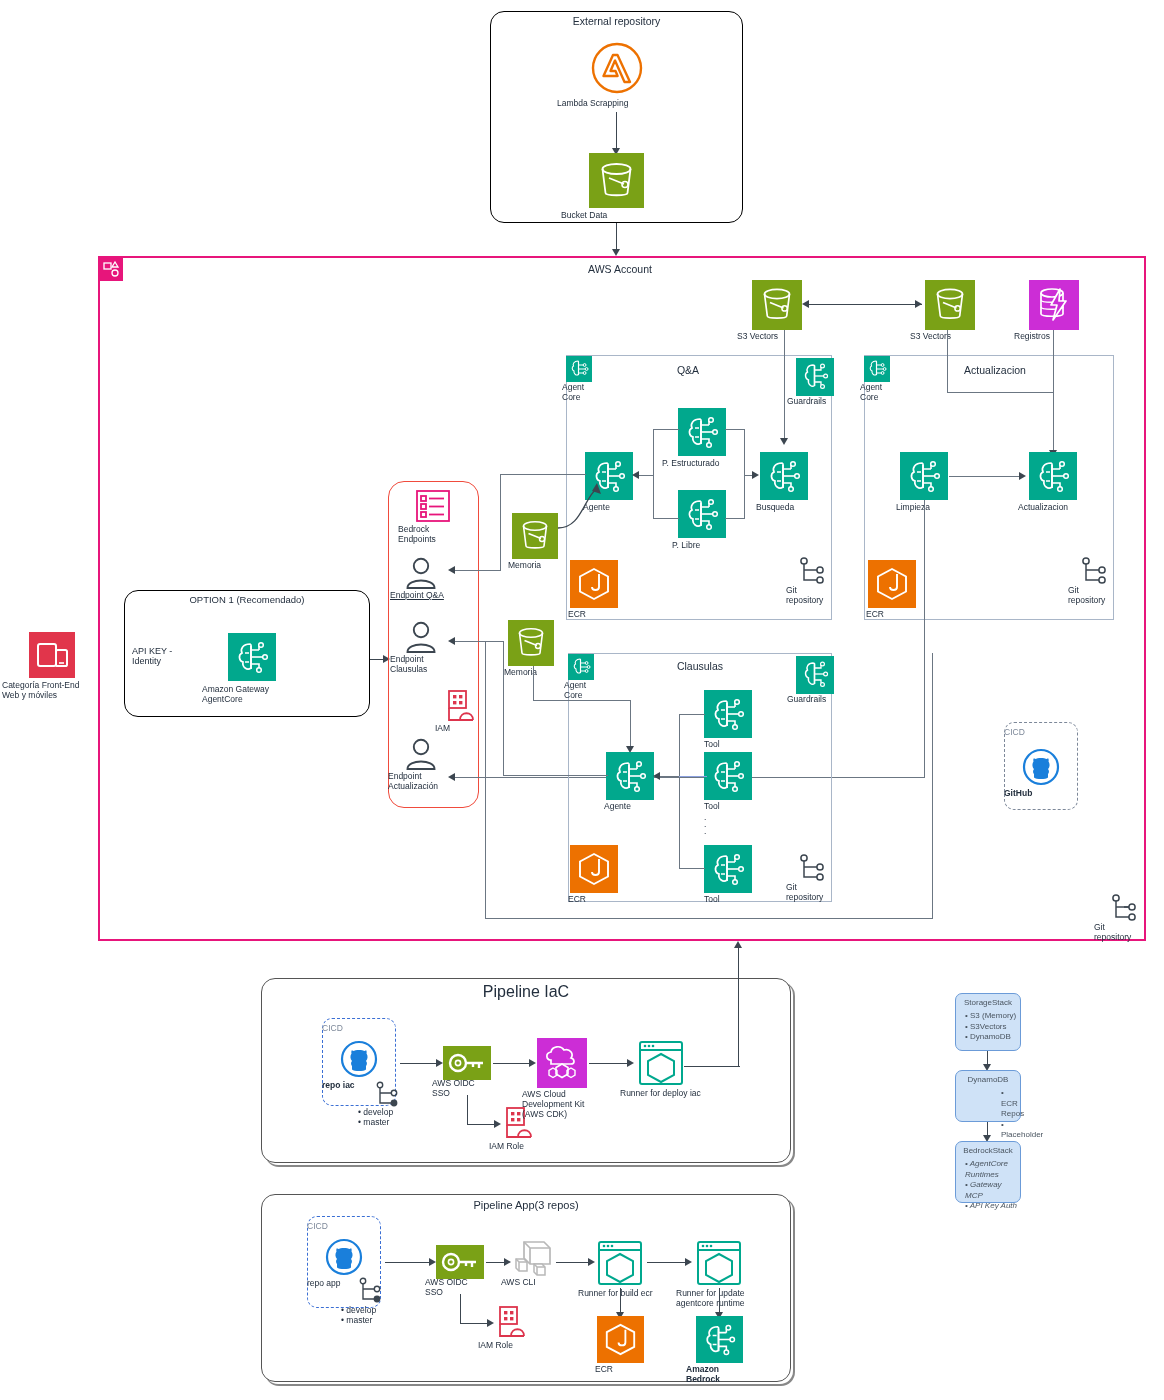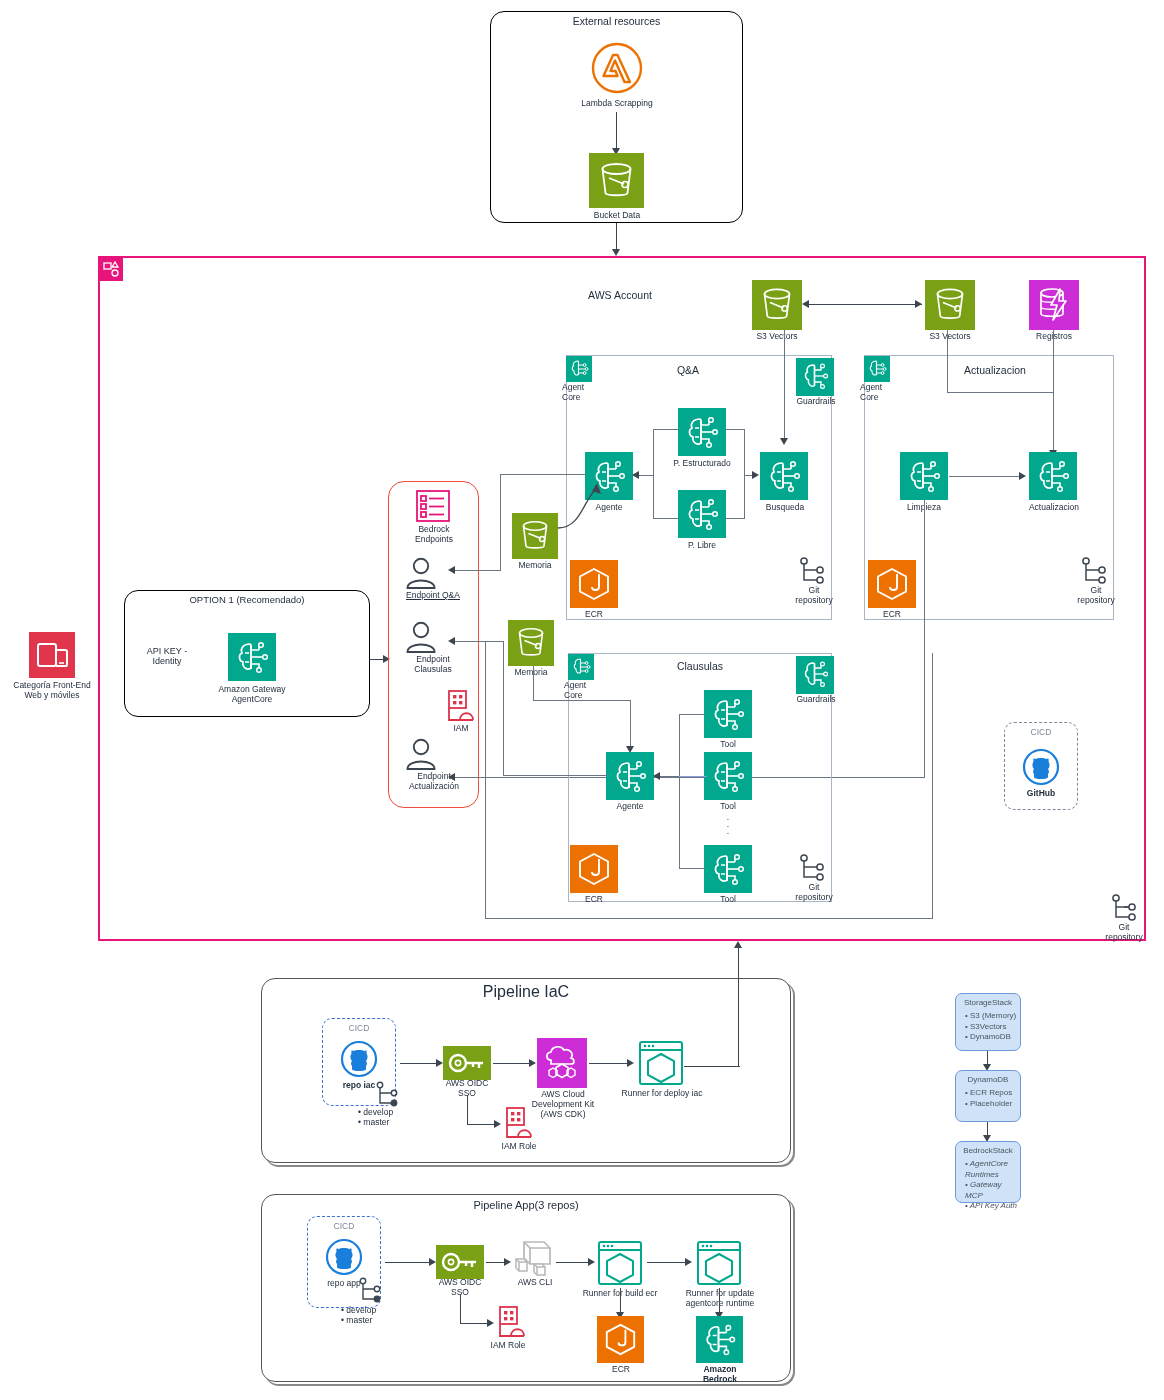--- a/index.html
+++ b/index.html
@@ -1,19 +1,19 @@
 <!DOCTYPE html>
 <html><head>
 <meta charset="utf-8">
 <style>
   html,body{margin:0;padding:0;background:#ffffff;}
   body{font-family:"Liberation Sans", sans-serif;}
   #canvas{position:relative;width:1164px;height:1400px;overflow:hidden;background:#fff;}
   .abs{position:absolute;}
-  .lbl{position:absolute;font-size:8.5px;color:#232f3e;text-align:center;line-height:1.15;white-space:pre-line;}
+  .lbl{position:absolute;font-size:8.5px;color:#232f3e;text-align:left;line-height:1.15;white-space:pre-line;}
   .title{position:absolute;font-size:10.5px;color:#232f3e;text-align:center;}
   .box{position:absolute;box-sizing:border-box;}
   .rrect{border:1.6px solid #000;border-radius:14px;background:transparent;}
   .grect{border:1.2px solid #a9b6c8;background:transparent;}
   .pinkrect{border:2px solid #e7157b;background:transparent;}
   .redrect{border:1.6px solid #f04b3c;border-radius:16px;background:transparent;}
   .dashrect{border:1.4px dashed #3b6fd4;border-radius:10px;background:transparent;}
   .dashgrey{border:1.4px dashed #7d8899;border-radius:10px;background:transparent;}
   .shadowrect{border:1.4px solid #555;border-radius:14px;background:#fff;box-shadow:3px 3px 0 -1px #fff, 4px 4px 0 0 #888;}
   .icon{position:absolute;}
@@ -41,21 +41,21 @@
     <svg width="46" height="46" viewBox="0 0 46 46">
       <rect x="9" y="12" width="18" height="22" rx="2" fill="none" stroke="#fff" stroke-width="2"></rect>
       <rect x="27" y="18" width="11" height="16" rx="1.6" fill="none" stroke="#fff" stroke-width="2"></rect>
       <line x1="30" y1="31" x2="35" y2="31" stroke="#fff" stroke-width="1.6"></line>
     </svg>
   </div>
   <div class="lbl" style="left:2px;top:681px;width:100px;">Categoría Front-End
 Web y móviles</div>
 
   <div class="box rrect" style="left:490px;top:11px;width:253px;height:212px;"></div>
-  <div class="title" style="left:490px;top:15px;width:253px;">External resources</div>
+  <div class="title" style="left:490px;top:15px;width:253px;">External repository</div>
 
   <div class="icon" style="left:590px;top:41px;">
     <svg width="54" height="54" viewBox="0 0 54 54">
       <circle cx="27" cy="27" r="24" fill="none" stroke="#ed7100" stroke-width="2.4"></circle>
       <path d="M23 14 L27.5 14 L40 41 L34.5 41 L25 19.5 L20.5 30 L25.5 30 L27.6 35 L13.5 35 Z" fill="none" stroke="#ed7100" stroke-width="2.4" stroke-linejoin="round"></path>
     </svg>
   </div>
   <div class="lbl" style="left:557px;top:99px;width:120px;">Lambda Scrapping</div>
 
   <div class="ln lnv" style="left:616px;top:112px;height:38px;"></div>
@@ -75,21 +75,21 @@
   <div class="arrow ar-down" style="left:612px;top:249px;"></div>
 
   <div class="box pinkrect" style="left:98px;top:256px;width:1048px;height:685px;"></div>
   <div class="sq" style="left:99px;top:257px;width:24px;height:24px;background:#e7157b;">
     <svg width="24" height="24" viewBox="0 0 24 24">
       <rect x="5" y="6" width="7" height="6" fill="none" stroke="#fff" stroke-width="1.3"></rect>
       <path d="M16 5 L19 10 L13 10 Z" fill="none" stroke="#fff" stroke-width="1.3"></path>
       <circle cx="16" cy="16" r="3" fill="none" stroke="#fff" stroke-width="1.3"></circle>
     </svg>
   </div>
-  <div class="title" style="left:560px;top:263px;width:120px;margin-top:26px;">AWS Account</div>
+  <div class="title" style="left:560px;top:263px;width:120px;">AWS Account</div>
 
   <div class="icon" style="left:1110px;top:893px;">
     <svg width="28" height="30" viewBox="0 0 28 30">
       <circle cx="6" cy="5" r="3.1" fill="none" stroke="#3c4650" stroke-width="1.5"></circle>
       <circle cx="22" cy="14" r="3.1" fill="none" stroke="#3c4650" stroke-width="1.5"></circle>
       <circle cx="22" cy="24" r="3.1" fill="none" stroke="#3c4650" stroke-width="1.5"></circle>
       <path d="M6 8 L6 24 L19 24 M14 14 L19 14" fill="none" stroke="#3c4650" stroke-width="1.5"></path>
       <path d="M6 14 L19 14" fill="none" stroke="#3c4650" stroke-width="1.5"></path>
     </svg>
   </div>
@@ -811,21 +811,21 @@
     <div class="stackttl">StorageStack</div>
     <div class="stacklist" style="white-space:pre-line;">• S3 (Memory)
 • S3Vectors
 • DynamoDB</div>
   </div>
   <div class="ln lnv" style="left:987px;top:1051px;height:16px;"></div>
   <div class="arrow ar-down" style="left:983px;top:1064px;"></div>
 
   <div class="stackbox" style="left:955px;top:1070px;width:66px;height:52px;">
     <div class="stackttl">DynamoDB</div>
-    <div class="stacklist" style="white-space:pre-line;">• ECR Repos
+    <div class="stacklist" style="white-space:pre-line;margin-left:36px;">• ECR Repos
 • Placeholder</div>
   </div>
   <div class="ln lnv" style="left:987px;top:1122px;height:16px;"></div>
   <div class="arrow ar-down" style="left:983px;top:1135px;"></div>
 
   <div class="stackbox" style="left:955px;top:1141px;width:66px;height:62px;">
     <div class="stackttl">BedrockStack</div>
     <div class="stacklist" style="white-space:pre-line;font-style:italic;">• AgentCore
   Runtimes
 • Gateway MCP

